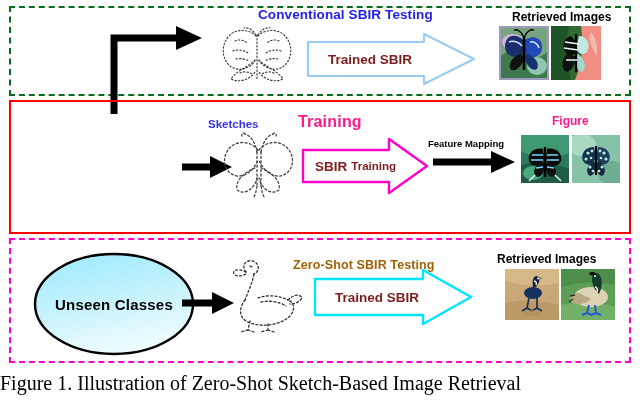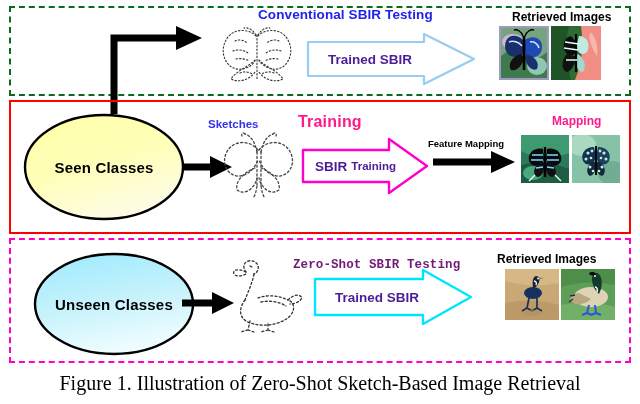--- a/index.html
+++ b/index.html
@@ -15,21 +15,21 @@
   
   .panel{position:absolute;box-sizing:border-box;background:transparent;}
   #panel-conventional{left:9px;top:6px;width:622px;height:90px;border:2.5px dashed #0a6b1e;}
   #panel-training   {left:9px;top:100px;width:622px;height:134px;border:2.5px solid #ff0000;}
   #panel-zeroshot   {left:9px;top:238px;width:622px;height:125px;border:2.5px dashed #ff00cc;}
 
   
   .heading{position:absolute;font-weight:bold;white-space:nowrap;}
   #head-conventional{left:258px;top:7px;font-size:13.5px;color:#2222ee;letter-spacing:.1px;}
   #head-training    {left:298px;top:113px;font-size:16px;color:#ff1a8c;letter-spacing:.2px;}
-  #head-zeroshot    {left:293px;top:258px;font-size:12.5px;color:#701a75;letter-spacing:.1px;font-family:Liberation Mono, monospace;}
+  #head-zeroshot    {left:293px;top:258px;font-size:12.5px;color:#a16207;letter-spacing:.1px;}
   #head-sketches    {left:208px;top:118px;font-size:11.5px;color:#3333ee;text-align:center;}
   #head-images      {left:552px;top:114px;font-size:12px;color:#ff1a8c;}
   #head-retrieved-1 {left:512px;top:10px;font-size:12px;color:#000000;}
   #head-retrieved-2 {left:497px;top:252px;font-size:12px;color:#000000;}
   #head-featuremap  {left:428px;top:138px;font-size:9.5px;color:#000000;font-weight:bold;}
 
   
   .ellipse{position:absolute;}
   .ellipse .lbl{
     position:absolute;left:0;top:0;width:100%;height:100%;
@@ -48,21 +48,21 @@
   #thumbs-train{left:521px;top:135px;gap:3px;}
   #thumbs-train .thumb{width:48px;height:48px;}
   #thumbs-zs{left:505px;top:269px;gap:2px;}
   #thumbs-zs .thumb{width:54px;height:51px;}
 
   
   .blockarrow{position:absolute;}
   .blockarrow .txt{
     position:absolute;left:0;top:0;height:100%;
     display:flex;align-items:center;
-    font-weight:bold;color:#4c1d95;white-space:nowrap;pointer-events:none;
+    font-weight:bold;color:#7f1d1d;white-space:nowrap;pointer-events:none;
   }
   #arrow-conv{left:306px;top:32px;width:170px;height:54px;}
   #arrow-conv .txt{padding-left:22px;font-size:13.5px;}
   #arrow-train{left:301px;top:136px;width:128px;height:60px;}
   #arrow-train .txt{padding-left:14px;font-size:13.5px;}
   #arrow-train .txt .small{font-size:11.5px;font-weight:bold;margin-left:4px;}
   #arrow-zs{left:313px;top:268px;width:160px;height:58px;}
   #arrow-zs .txt{padding-left:22px;font-size:13.5px;}
 
   
@@ -74,21 +74,21 @@
 
   
   .sketch{position:absolute;}
   #sketch-conv{left:218px;top:27px;width:78px;height:58px;}
   #sketch-train{left:215px;top:132px;width:86px;height:72px;}
   #sketch-zs{left:228px;top:258px;width:78px;height:76px;}
 
   
   #caption{
     position:absolute;left:0;top:372px;width:640px;
-    text-align:center;font-family:"Liberation Serif", serif;
+    font-family:"Liberation Serif", serif;
     font-size:20px;color:#000;white-space:nowrap;
   }
 </style>
 </head>
 <body>
 
 <div class="stage">
 
   <div class="panel" id="panel-conventional"></div>
 
@@ -164,33 +164,20 @@
         <path d="M25,8 L25,46" stroke="#000" stroke-width="2.2"></path>
         <path d="M14,16 L28,18 M13,22 L27,24 M15,34 L26,34" stroke="#e6fffb" stroke-width="1.4"></path>
       </svg>
     </span>
   </div>
 
   <div class="panel" id="panel-training"></div>
 
   <div class="heading" id="head-training">Training</div>
 
-  <div class="ellipse" id="ellipse-seen">
-    <svg width="164" height="108" viewBox="0 0 164 108">
-      <defs>
-        <linearGradient id="gradSeen" x1="0" y1="0" x2="0.45" y2="1">
-          <stop offset="0%" stop-color="#ffffa8"></stop>
-          <stop offset="55%" stop-color="#ffffb8"></stop>
-          <stop offset="100%" stop-color="#fdfce2"></stop>
-        </linearGradient>
-      </defs>
-      <ellipse cx="82" cy="54" rx="79" ry="52" fill="url(#gradSeen)" stroke="#000" stroke-width="2.4"></ellipse>
-    </svg>
-    <span class="lbl">Seen Classes</span>
-  </div>
 
   <div class="plainarrow" id="arrow-seen-sketch">
     <svg width="52" height="30" viewBox="0 0 52 30">
       <path d="M0,15 L32,15" stroke="#000" stroke-width="7"></path>
       <polygon points="28,4 50,15 28,26" fill="#000"></polygon>
     </svg>
   </div>
 
   <div class="heading" id="head-sketches">Sketches</div>
 
@@ -225,21 +212,21 @@
 
   <div class="heading" id="head-featuremap">Feature Mapping</div>
 
   <div class="plainarrow" id="arrow-feature">
     <svg width="84" height="28" viewBox="0 0 84 28">
       <path d="M0,14 L62,14" stroke="#000" stroke-width="7"></path>
       <polygon points="58,3 82,14 58,25" fill="#000"></polygon>
     </svg>
   </div>
 
-  <div class="heading" id="head-images">Mapping</div>
+  <div class="heading" id="head-images">Figure</div>
 
   <div class="thumbs" id="thumbs-train">
     <span class="thumb">
       <svg width="48" height="48" viewBox="0 0 48 48">
         <rect width="48" height="48" fill="#2c7a5e"></rect>
         <path d="M0,0 L48,0 L48,18 Q24,28 0,16Z" fill="#3f9a72"></path>
         <path d="M0,30 Q22,24 48,34 L48,48 L0,48Z" fill="#1f5c44"></path>
         <ellipse cx="12" cy="38" rx="10" ry="7" fill="#49a87d"></ellipse>
         <path d="M22,14 C14,12 6,18 8,26 C11,33 20,32 23,24Z" fill="#0a0a0a"></path>
         <path d="M26,14 C34,12 42,18 40,26 C37,33 28,32 25,24Z" fill="#0a0a0a"></path>

